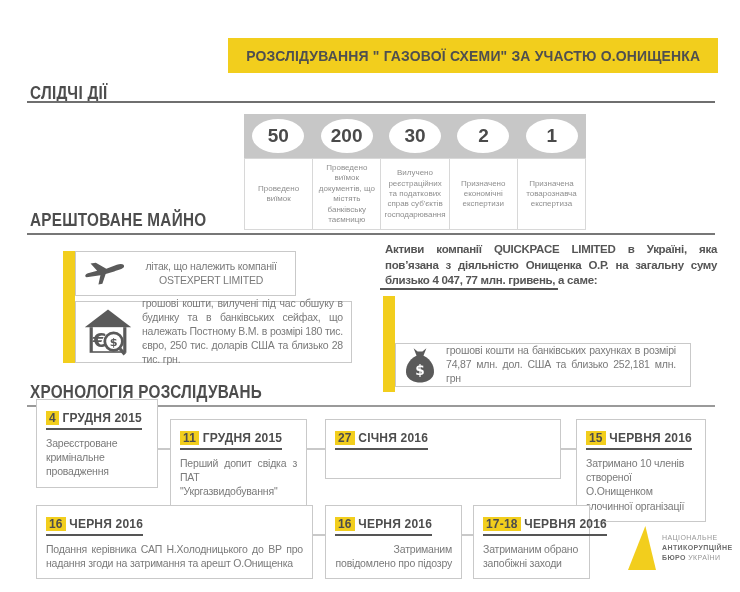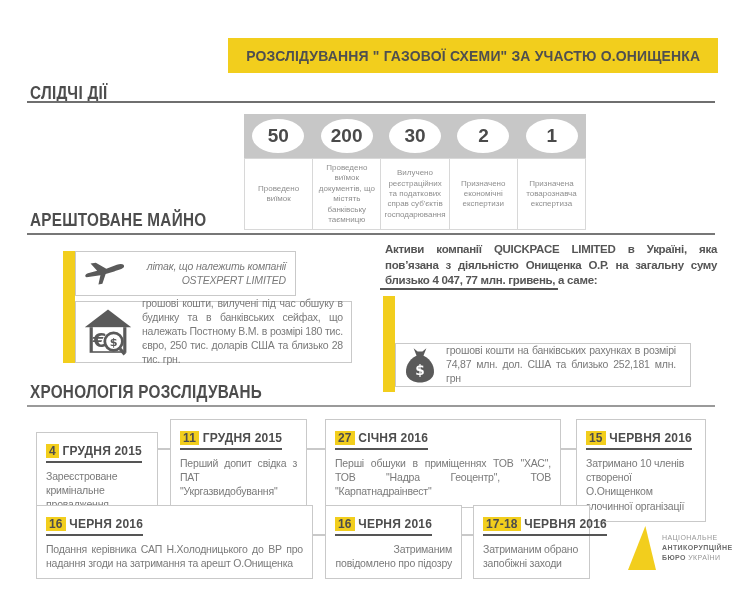--- a/index.html
+++ b/index.html
@@ -98,21 +98,21 @@
   <div class="rule" style="top:233px; background:#777;"></div>
 
   <div class="ybar" style="left:63px; top:251px; height:112px;"></div>
 
   <div class="pbox" style="left:75px; top:251px; width:221px; height:45px;">
     <span class="icon">
       <svg width="42" height="30" viewBox="0 0 64 44">
           <path fill="#5a5a5a" d="M4 27 C1 26 1 23 6 21 L20 17 L10 6 L18 5 L34 14 L50 8 C58 5 62 8 61 11 C60 14 53 16 46 18 L33 22 L28 37 L22 38 L25 24 Z"></path>
         </svg>
     </span>
-    <span class="ptext" style="width:150px; text-align:right;font-style:italic;">літак, що належить компанії OSTEXPERT LIMITED</span>
+    <span class="ptext" style="width:150px; text-align:center;">літак, що належить компанії OSTEXPERT LIMITED</span>
   </div>
 
   <div class="pbox" style="left:75px; top:301px; width:277px; height:62px;">
     <span class="icon">
       <svg width="48" height="50" viewBox="0 0 60 60">
         <polygon points="30,2 59,24 1,24" fill="#5a5a5a"></polygon>
         <rect x="7" y="24" width="46" height="32" fill="#5a5a5a"></rect>
         <rect x="11" y="24" width="38" height="30" fill="#ffffff"></rect>
         <text x="11" y="49" font-size="25" font-weight="bold" fill="#5a5a5a" font-family="'DejaVu Sans', sans-serif">€</text>
         <circle cx="37" cy="42" r="11" fill="#fff" stroke="#5a5a5a" stroke-width="3.5"></circle>
@@ -136,35 +136,34 @@
         <path fill="#5a5a5a" d="M16 11 L24 11 C35 16 39 27 37 35 C35 42 27 45 20 45 C13 45 5 42 3 35 C1 27 5 16 16 11 Z"></path>
         <text x="20" y="36" text-anchor="middle" font-size="17" font-weight="bold" fill="#ffffff" font-family="'DejaVu Sans', sans-serif">$</text>
       </svg>
     </span>
     <span class="ptext" style="width:230px;">грошові кошти на банківських рахунках в розмірі 74,87 млн. дол. США та близько 252,181 млн. грн</span>
   </div>
 
   <div class="h" style="left:30px; top:382px;">ХРОНОЛОГІЯ РОЗСЛІДУВАНЬ</div>
   <div class="rule" style="top:405px; background:#9a9a9a;"></div>
 
-  <div class="tbox" style="left:36px; top:432px; width:122px; min-height:64px;">
+  <div class="tbox" style="left:36px; top:399px; width:122px; min-height:64px;">
     <div class="tdate"><span class="day">4</span> <span>ГРУДНЯ 2015</span></div>
     <div class="ttext">Зареєстроване кримінальне провадження</div>
   </div>
   <div class="conn" style="left:158px; top:448px; width:12px;"></div>
 
   <div class="tbox" style="left:170px; top:419px; width:137px; min-height:64px;">
     <div class="tdate"><span class="day">11</span> <span>ГРУДНЯ 2015</span></div>
     <div class="ttext">Перший допит свідка з ПАТ "Укргазвидобування"</div>
   </div>
   <div class="conn" style="left:307px; top:448px; width:18px;"></div>
 
   <div class="tbox" style="left:325px; top:419px; width:236px; min-height:60px;">
     <div class="tdate"><span class="day">27</span> <span>СІЧНЯ 2016</span></div>
-    <div class="ttext">Перші обшуки в приміщеннях ТОВ "ХАС", ТОВ "Надра Геоцентр", ТОВ "Карпатнадраінвест"</div>
   </div>
   <div class="conn" style="left:561px; top:448px; width:15px;"></div>
 
   <div class="tbox" style="left:576px; top:419px; width:130px; min-height:84px;">
     <div class="tdate"><span class="day">15</span> <span>ЧЕРВНЯ 2016</span></div>
     <div class="ttext" style="text-align:left;">Затримано 10 членів створеної О.Онищенком злочинної організації</div>
   </div>
 
   <div class="tbox" style="left:36px; top:505px; width:277px; min-height:64px;">
     <div class="tdate"><span class="day">16</span> <span>ЧЕРНЯ 2016</span></div>

